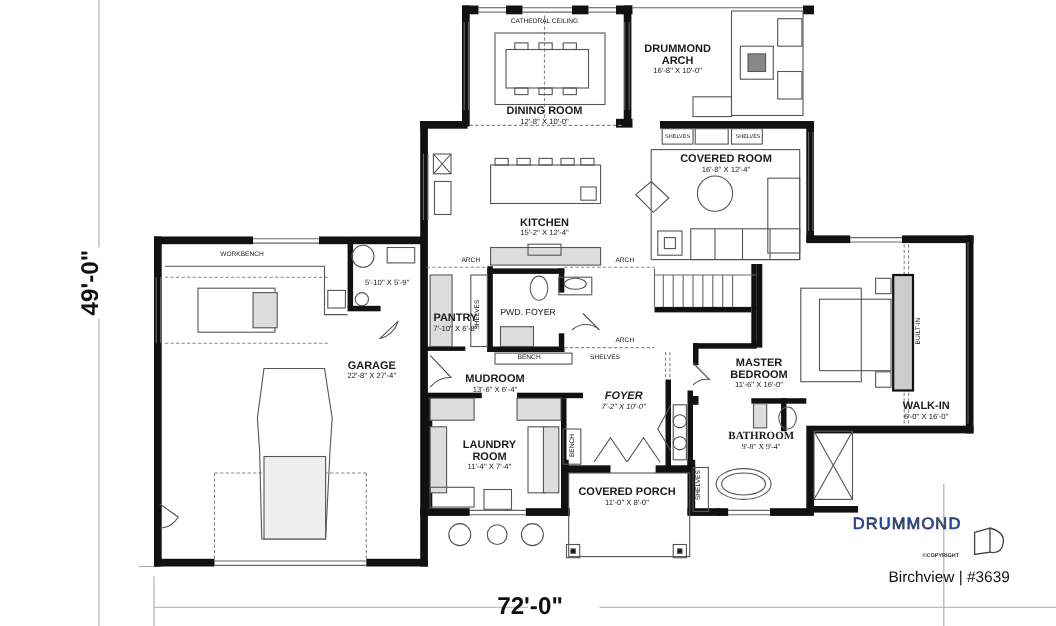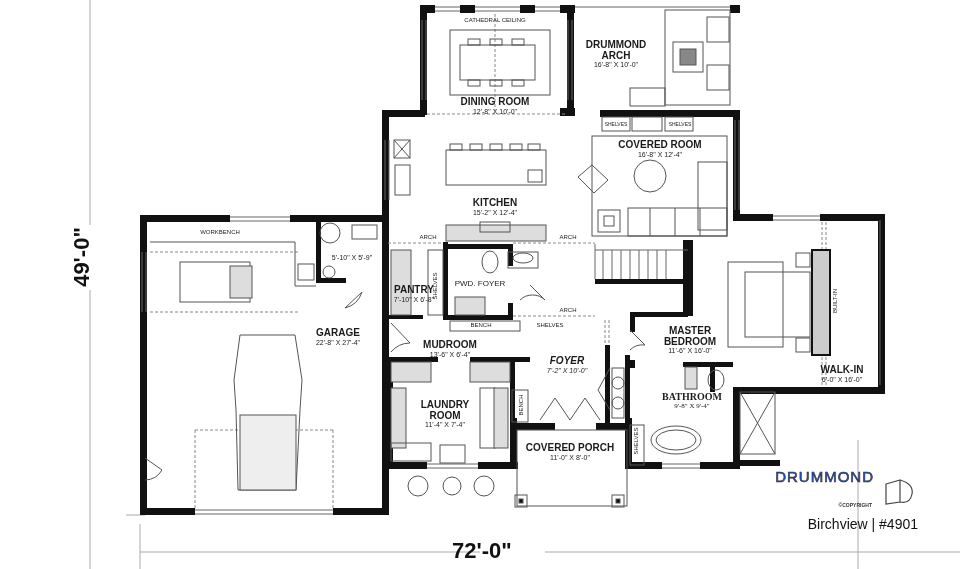--- a/index.html
+++ b/index.html
@@ -362,14 +362,14 @@
 
 <div class="dim" id="dim-h">72'-0"</div>
 <div class="dim" id="dim-v">49'-0"</div>
 
 <div id="brand">
   <div class="l1">DRUMMOND</div>
   <div class="cp">©COPYRIGHT</div>
   <svg class="logo" width="40" height="40" viewBox="0 0 40 40">
     <path d="M8 12 L22 8 L22 30 L8 32 Z M22 8 Q36 12 34 22 Q32 32 22 30" fill="none" stroke="#444" stroke-width="1.2"></path>
   </svg>
-  <div class="title">Birchview | #4901</div>
+  <div class="title">Birchview | #3639</div>
 </div>
 
 </body></html>

